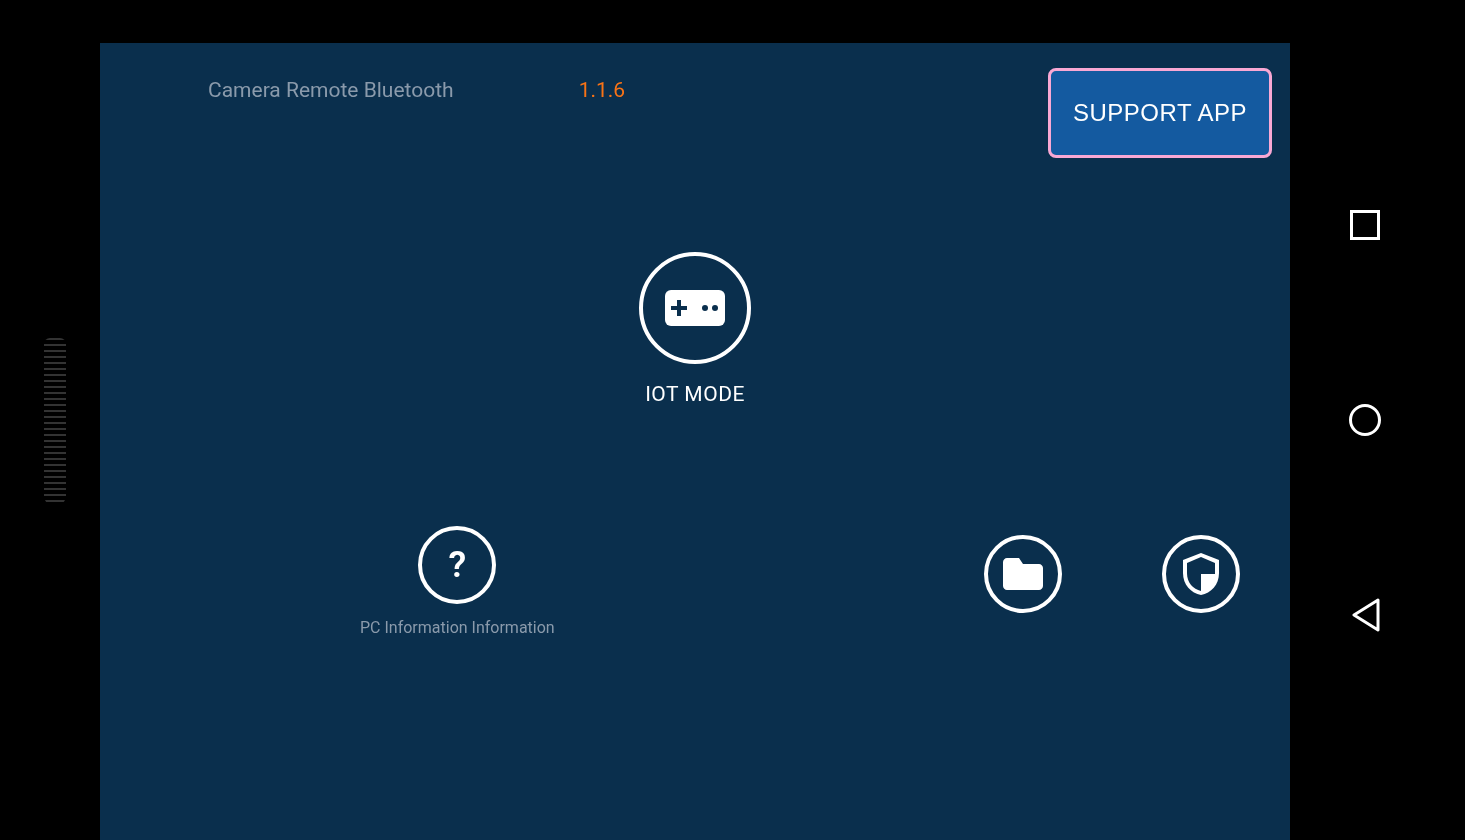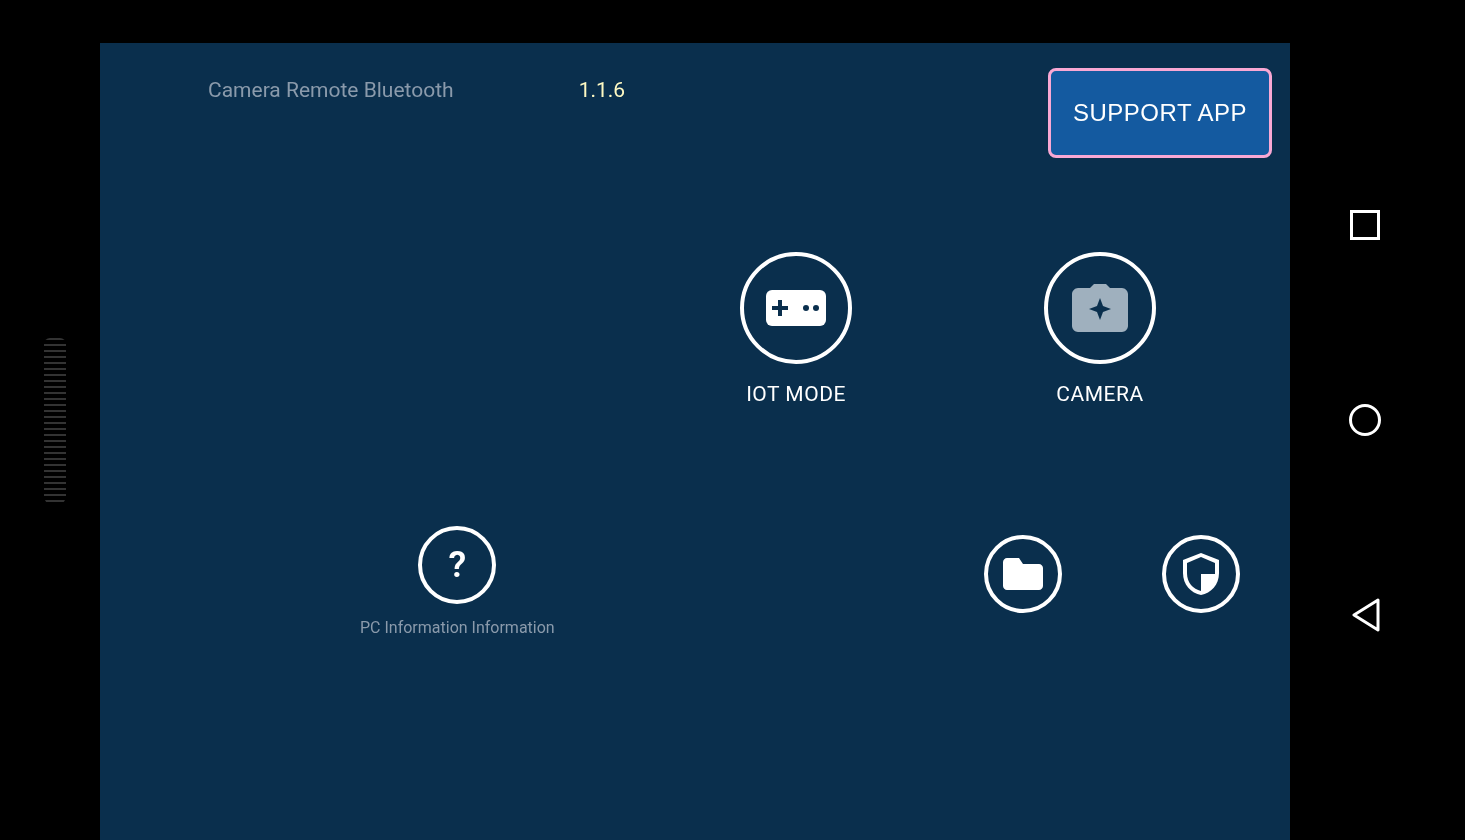--- a/index.html
+++ b/index.html
@@ -83,42 +83,42 @@
       align-items: center;
       padding: 35px 20px 0 108px;
       position: relative;
     }
     .app-title {
       color: #8a9aab;
       font-size: 21px;
       font-weight: 400;
     }
     .app-version {
-      color: #fef9c3;
+      color: #f97316;
       font-size: 21px;
       font-weight: 400;
       margin-left: 125px;
     }
     .support-btn {
       position: absolute;
       right: 18px;
       top: 25px;
       background: #145aa0;
       border: 3px solid #f9a8d4;
       border-radius: 8px;
       color: #fff;
       font-size: 24px;
       font-weight: 500;
       padding: 28px 22px;
       letter-spacing: 0.5px;
       cursor: pointer;
     }
     .main-grid {
       display: flex;
-      justify-content: flex-end;
+      justify-content: center;
       align-items: center;
       margin-top: 150px;
       padding: 0 50px;
       gap: 24px;
     }
     .mode-item {
       display: flex;
       flex-direction: column;
       align-items: center;
       cursor: pointer;
@@ -206,29 +206,20 @@
             <rect x="0" y="0" width="60" height="36" rx="6" fill="#fff"></rect>
             <rect x="12" y="10" width="4" height="16" fill="#0a2f4d"></rect>
             <rect x="6" y="16" width="16" height="4" fill="#0a2f4d"></rect>
             <circle cx="40" cy="18" r="3" fill="#0a2f4d"></circle>
             <circle cx="50" cy="18" r="3" fill="#0a2f4d"></circle>
           </svg>
         </div>
         <span class="mode-label">IOT MODE</span>
       </div>
 
-      <div class="mode-item">
-        <div class="icon-circle">
-          <svg width="56" height="48" viewBox="0 0 56 48">
-            <path d="M 18 4 L 22 0 L 34 0 L 38 4 L 50 4 C 53 4 56 7 56 10 L 56 42 C 56 45 53 48 50 48 L 6 48 C 3 48 0 45 0 42 L 0 10 C 0 7 3 4 6 4 Z" fill="#9fb0be"></path>
-            <path d="M 28 14 L 31 22 L 39 25 L 31 28 L 28 36 L 25 28 L 17 25 L 25 22 Z" fill="#0a2f4d"></path>
-          </svg>
-        </div>
-        <span class="mode-label">CAMERA</span>
-      </div>
 
     </div>
 
     <div class="bottom-row">
       <div class="pc-info">
         <div class="small-circle">
           <span class="question-mark">?</span>
         </div>
         <span class="pc-label">PC Information Information</span>
       </div>

